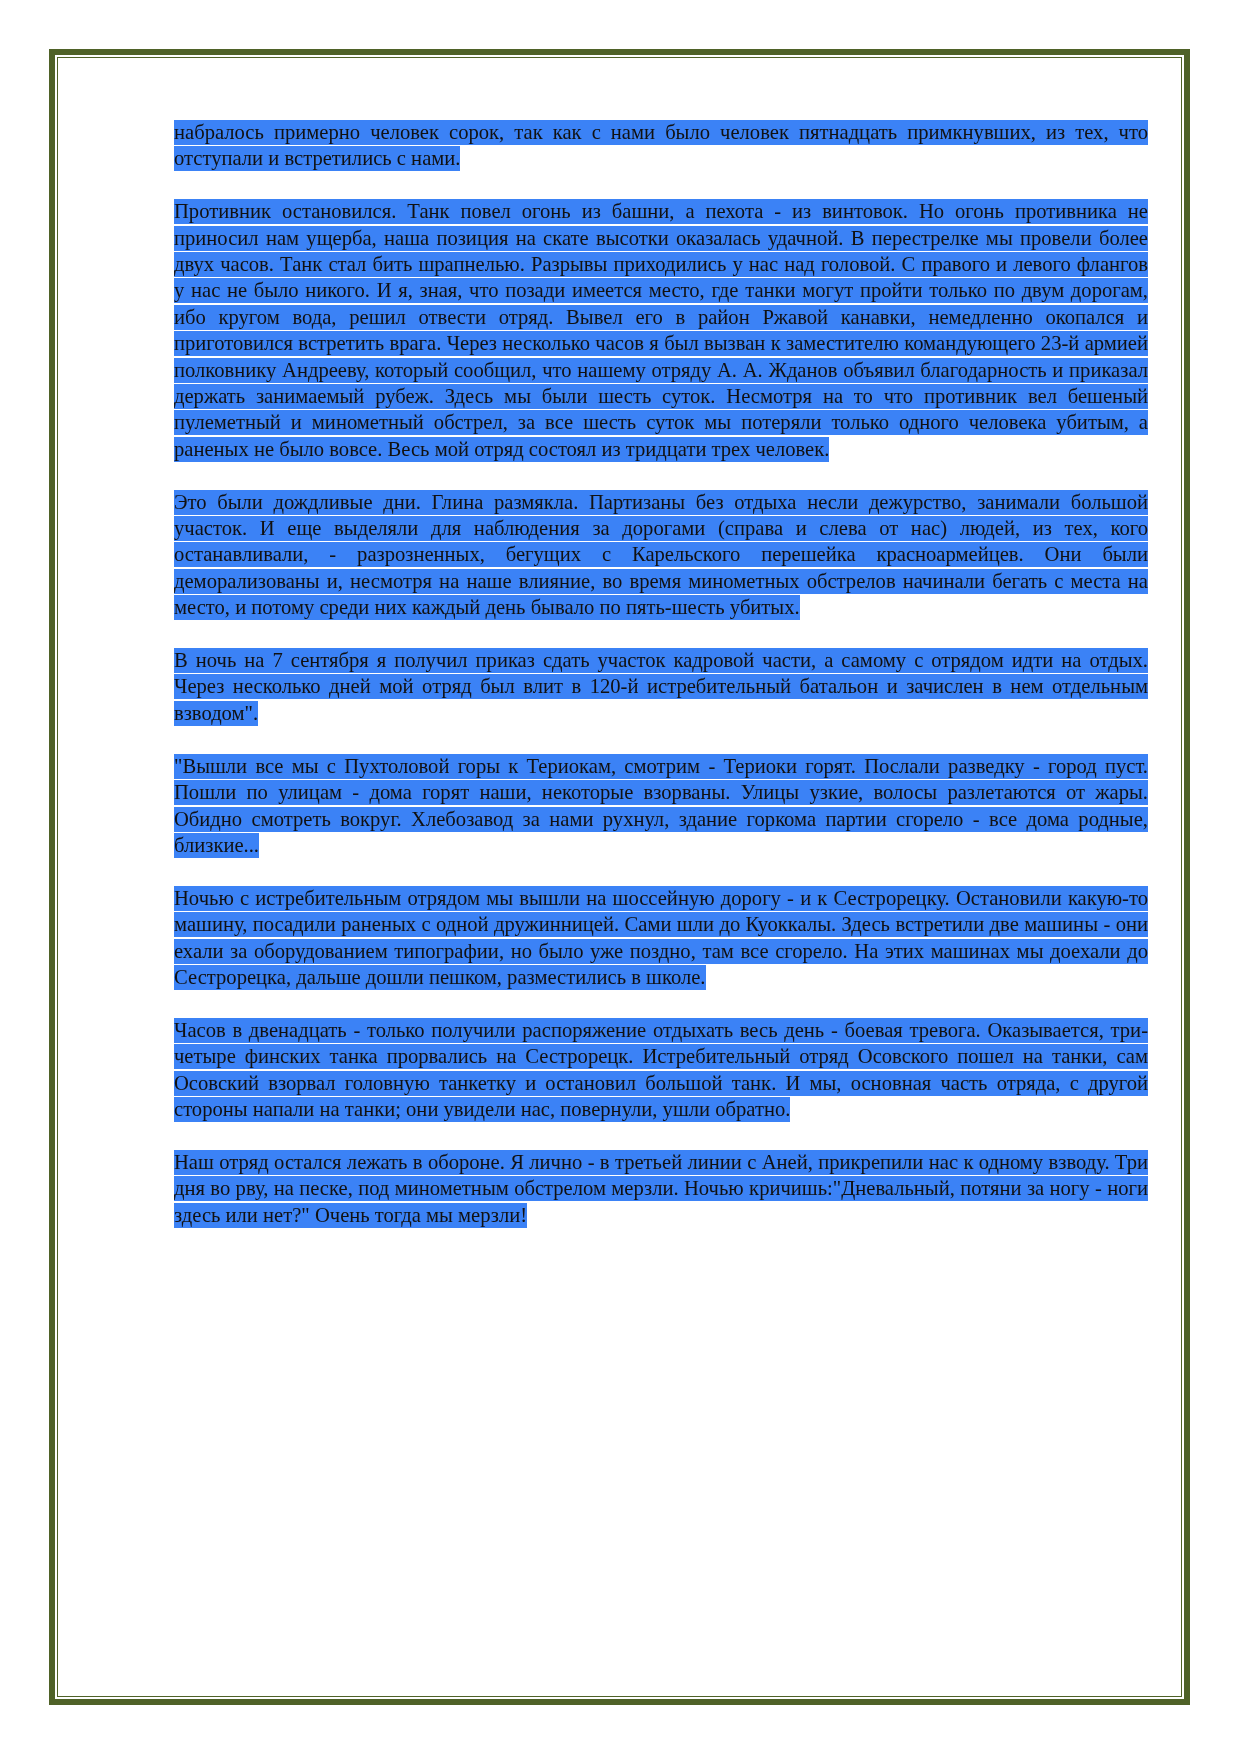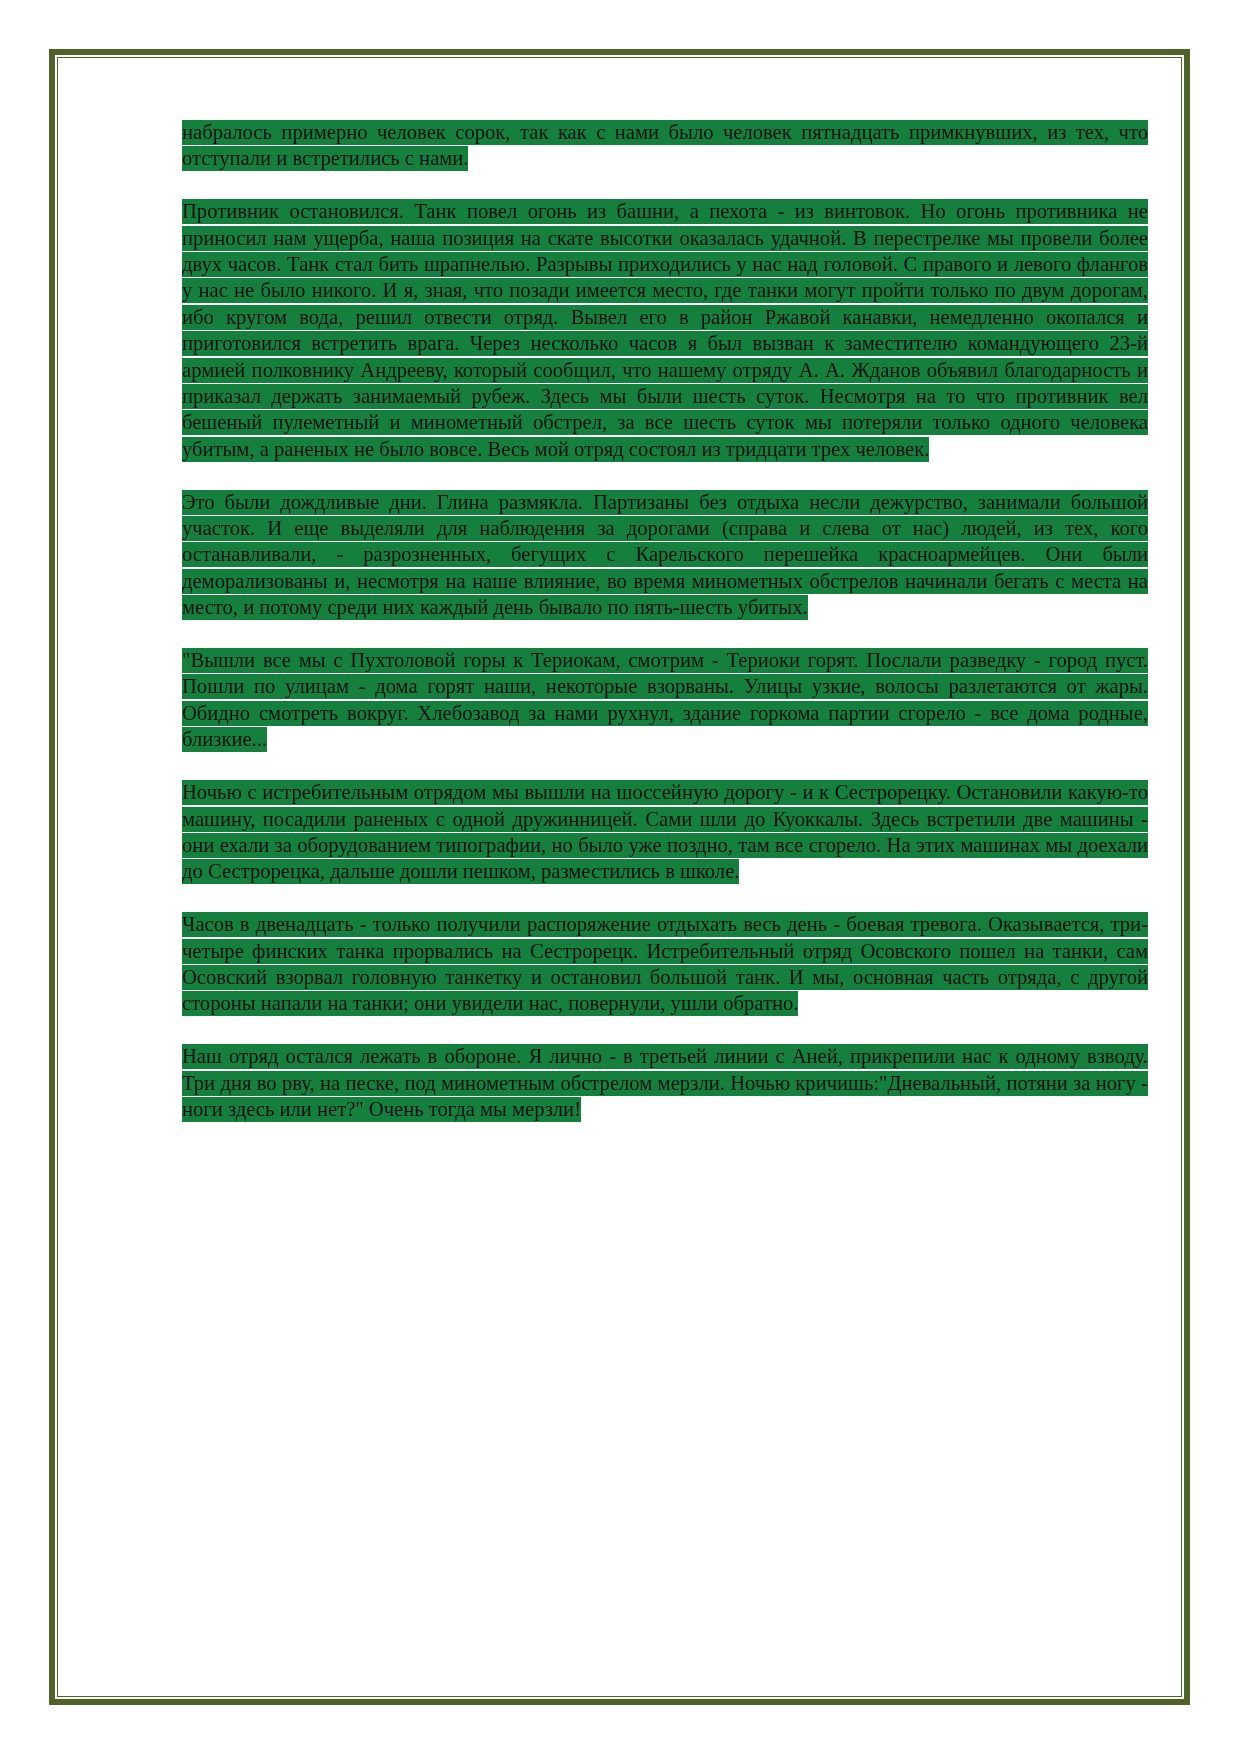--- a/index.html
+++ b/index.html
@@ -40,37 +40,37 @@
       font-size: 20.6px;
       line-height: 26.4px;
       color: #111111;
     }
     .para {
       margin: 0 0 26.4px 0;
       text-align: justify;
       text-align-last: left;
     }
     .para span.hl {
-      background: #15803d;
+      background: #3b82f6;
       box-decoration-break: clone;
       -webkit-box-decoration-break: clone;
       padding: 1px 0 2px 0;
-      margin-left: 8px;
     }
     .para.italic {
       font-style: italic;
     }
   </style>
 </head>
 <body>
 
 <div class="page-border-outer"></div>
 <div class="page-border-inner"></div>
 
 <div class="content">
   <p class="para"><span class="hl">набралось примерно человек сорок, так как с нами было человек пятнадцать примкнувших, из тех, что отступали и встретились с нами.</span></p>
   <p class="para"><span class="hl">Противник остановился. Танк повел огонь из башни, а пехота - из винтовок. Но огонь противника не приносил нам ущерба, наша позиция на скате высотки оказалась удачной. В перестрелке мы провели более двух часов. Танк стал бить шрапнелью. Разрывы приходились у нас над головой. С правого и левого флангов у нас не было никого. И я, зная, что позади имеется место, где танки могут пройти только по двум дорогам, ибо кругом вода, решил отвести отряд. Вывел его в район Ржавой канавки, немедленно окопался и приготовился встретить врага. Через несколько часов я был вызван к заместителю командующего 23-й армией полковнику Андрееву, который сообщил, что нашему отряду А. А. Жданов объявил благодарность и приказал держать занимаемый рубеж. Здесь мы были шесть суток. Несмотря на то что противник вел бешеный пулеметный и минометный обстрел, за все шесть суток мы потеряли только одного человека убитым, а раненых не было вовсе. Весь мой отряд состоял из тридцати трех человек.</span></p>
   <p class="para"><span class="hl">Это были дождливые дни. Глина размякла. Партизаны без отдыха несли дежурство, занимали большой участок. И еще выделяли для наблюдения за дорогами (справа и слева от нас) людей, из тех, кого останавливали, - разрозненных, бегущих с Карельского перешейка красноармейцев. Они были деморализованы и, несмотря на наше влияние, во время минометных обстрелов начинали бегать с места на место, и потому среди них каждый день бывало по пять-шесть убитых.</span></p>
+  <p class="para"><span class="hl">В ночь на 7 сентября я получил приказ сдать участок кадровой части, а самому с отрядом идти на отдых. Через несколько дней мой отряд был влит в 120-й истребительный батальон и зачислен в нем отдельным взводом".</span></p>
   <p class="para"><span class="hl">"Вышли все мы с Пухтоловой горы к Териокам, смотрим - Териоки горят. Послали разведку - город пуст. Пошли по улицам - дома горят наши, некоторые взорваны. Улицы узкие, волосы разлетаются от жары. Обидно смотреть вокруг. Хлебозавод за нами рухнул, здание горкома партии сгорело - все дома родные, близкие...</span></p>
   <p class="para"><span class="hl">Ночью с истребительным отрядом мы вышли на шоссейную дорогу - и к Сестрорецку. Остановили какую-то машину, посадили раненых с одной дружинницей. Сами шли до Куоккалы. Здесь встретили две машины - они ехали за оборудованием типографии, но было уже поздно, там все сгорело. На этих машинах мы доехали до Сестрорецка, дальше дошли пешком, разместились в школе.</span></p>
   <p class="para"><span class="hl">Часов в двенадцать - только получили распоряжение отдыхать весь день - боевая тревога. Оказывается, три-четыре финских танка прорвались на Сестрорецк. Истребительный отряд Осовского пошел на танки, сам Осовский взорвал головную танкетку и остановил большой танк. И мы, основная часть отряда, с другой стороны напали на танки; они увидели нас, повернули, ушли обратно.</span></p>
   <p class="para"><span class="hl">Наш отряд остался лежать в обороне. Я лично - в третьей линии с Аней, прикрепили нас к одному взводу. Три дня во рву, на песке, под минометным обстрелом мерзли. Ночью кричишь:"Дневальный, потяни за ногу - ноги здесь или нет?" Очень тогда мы мерзли!</span></p>
 </div>
 
 </body></html>

